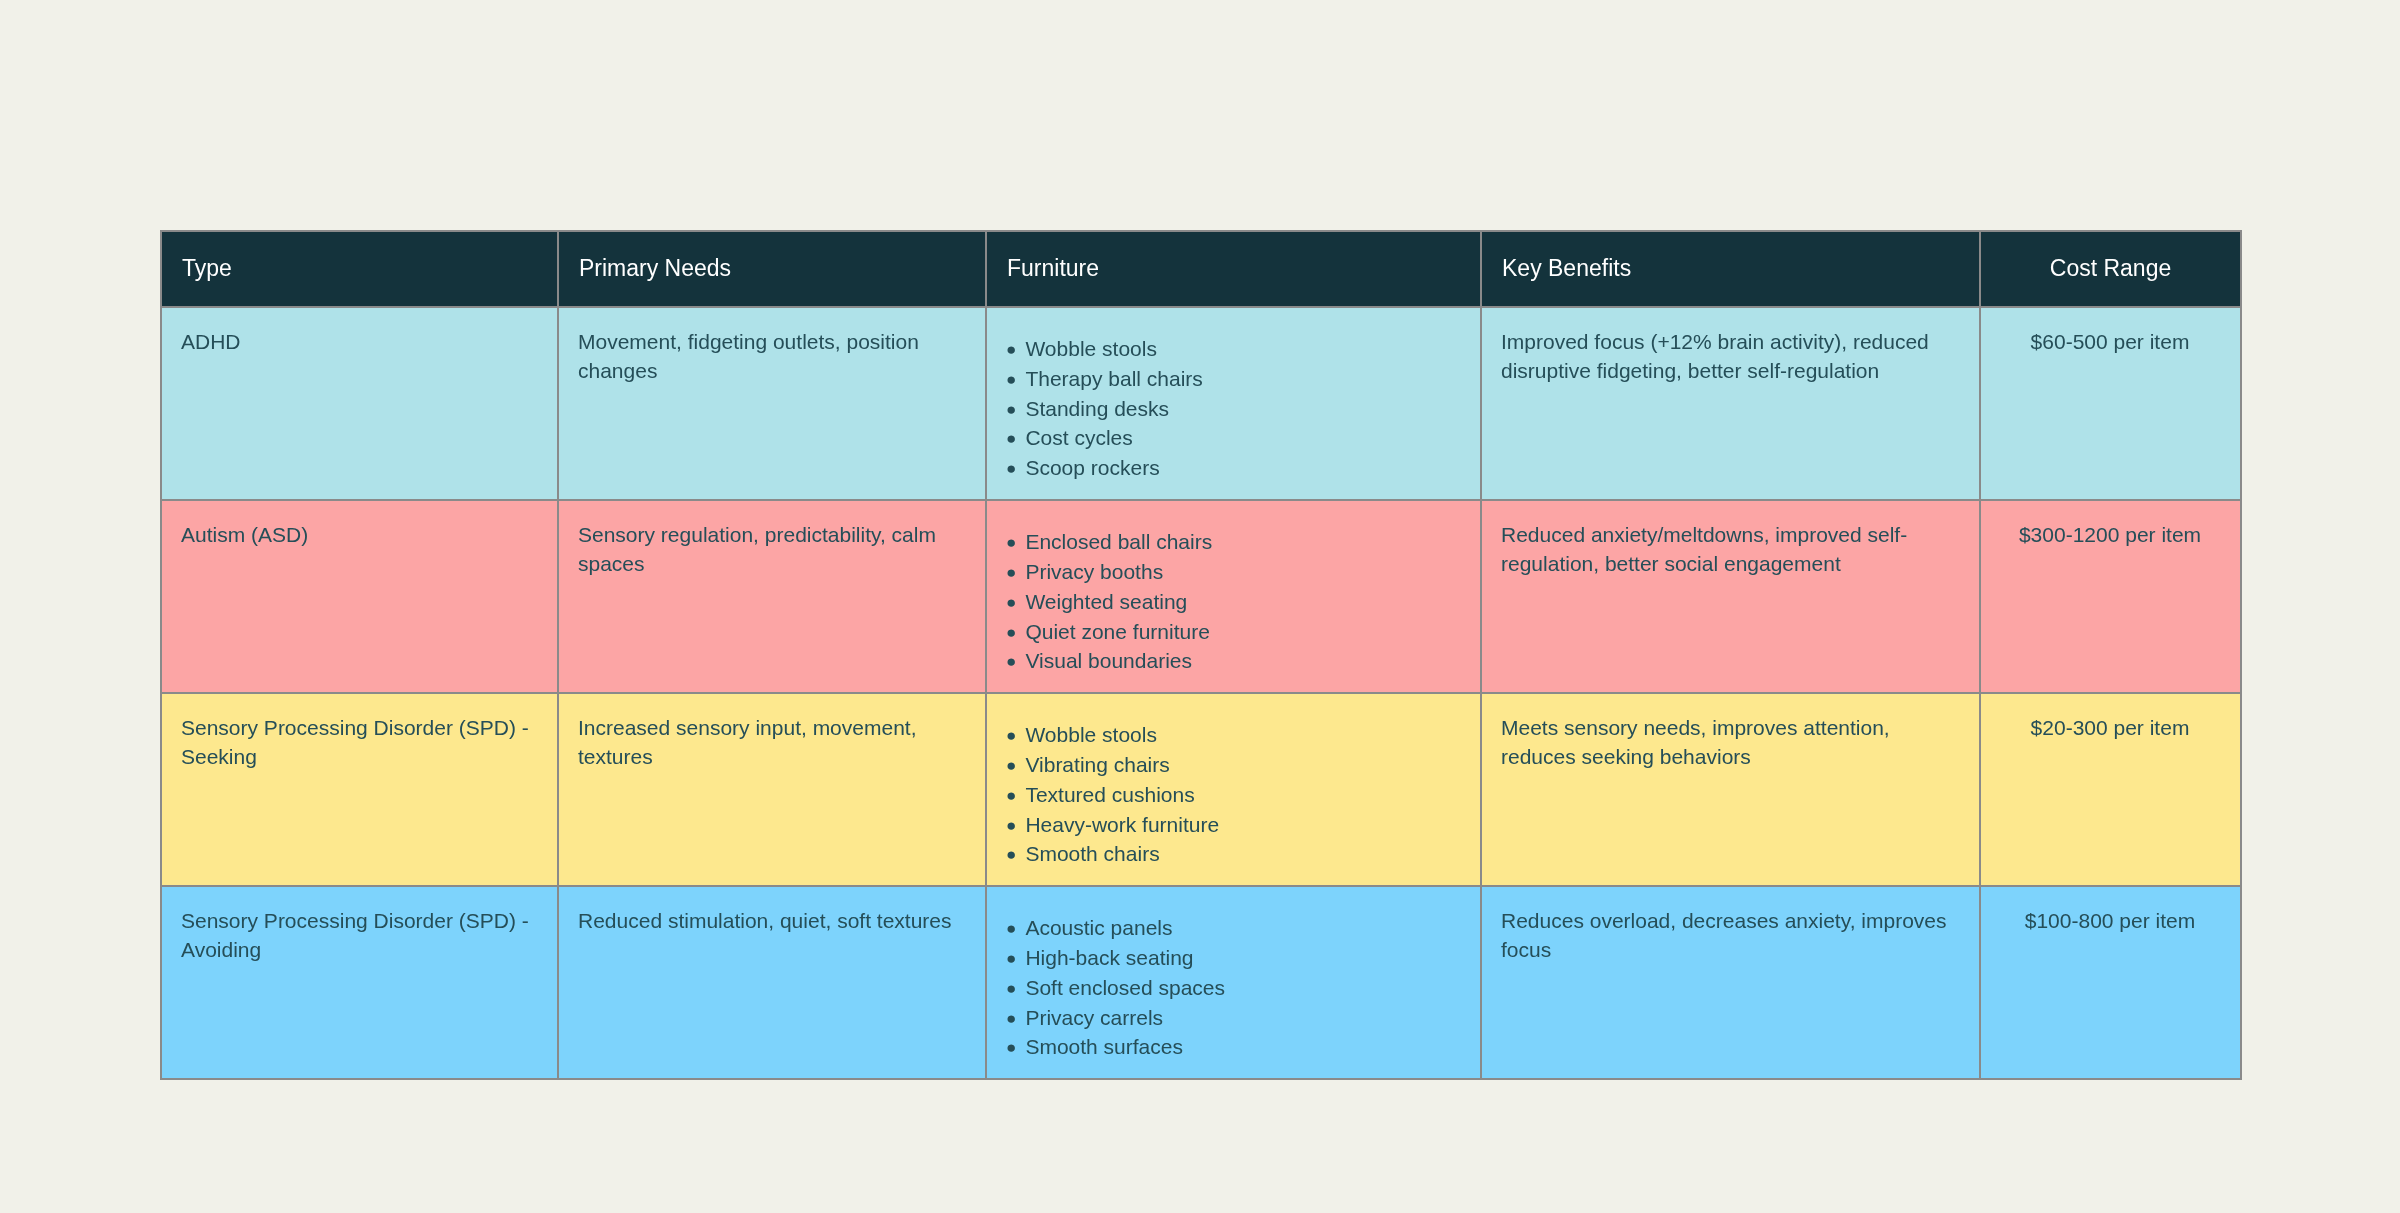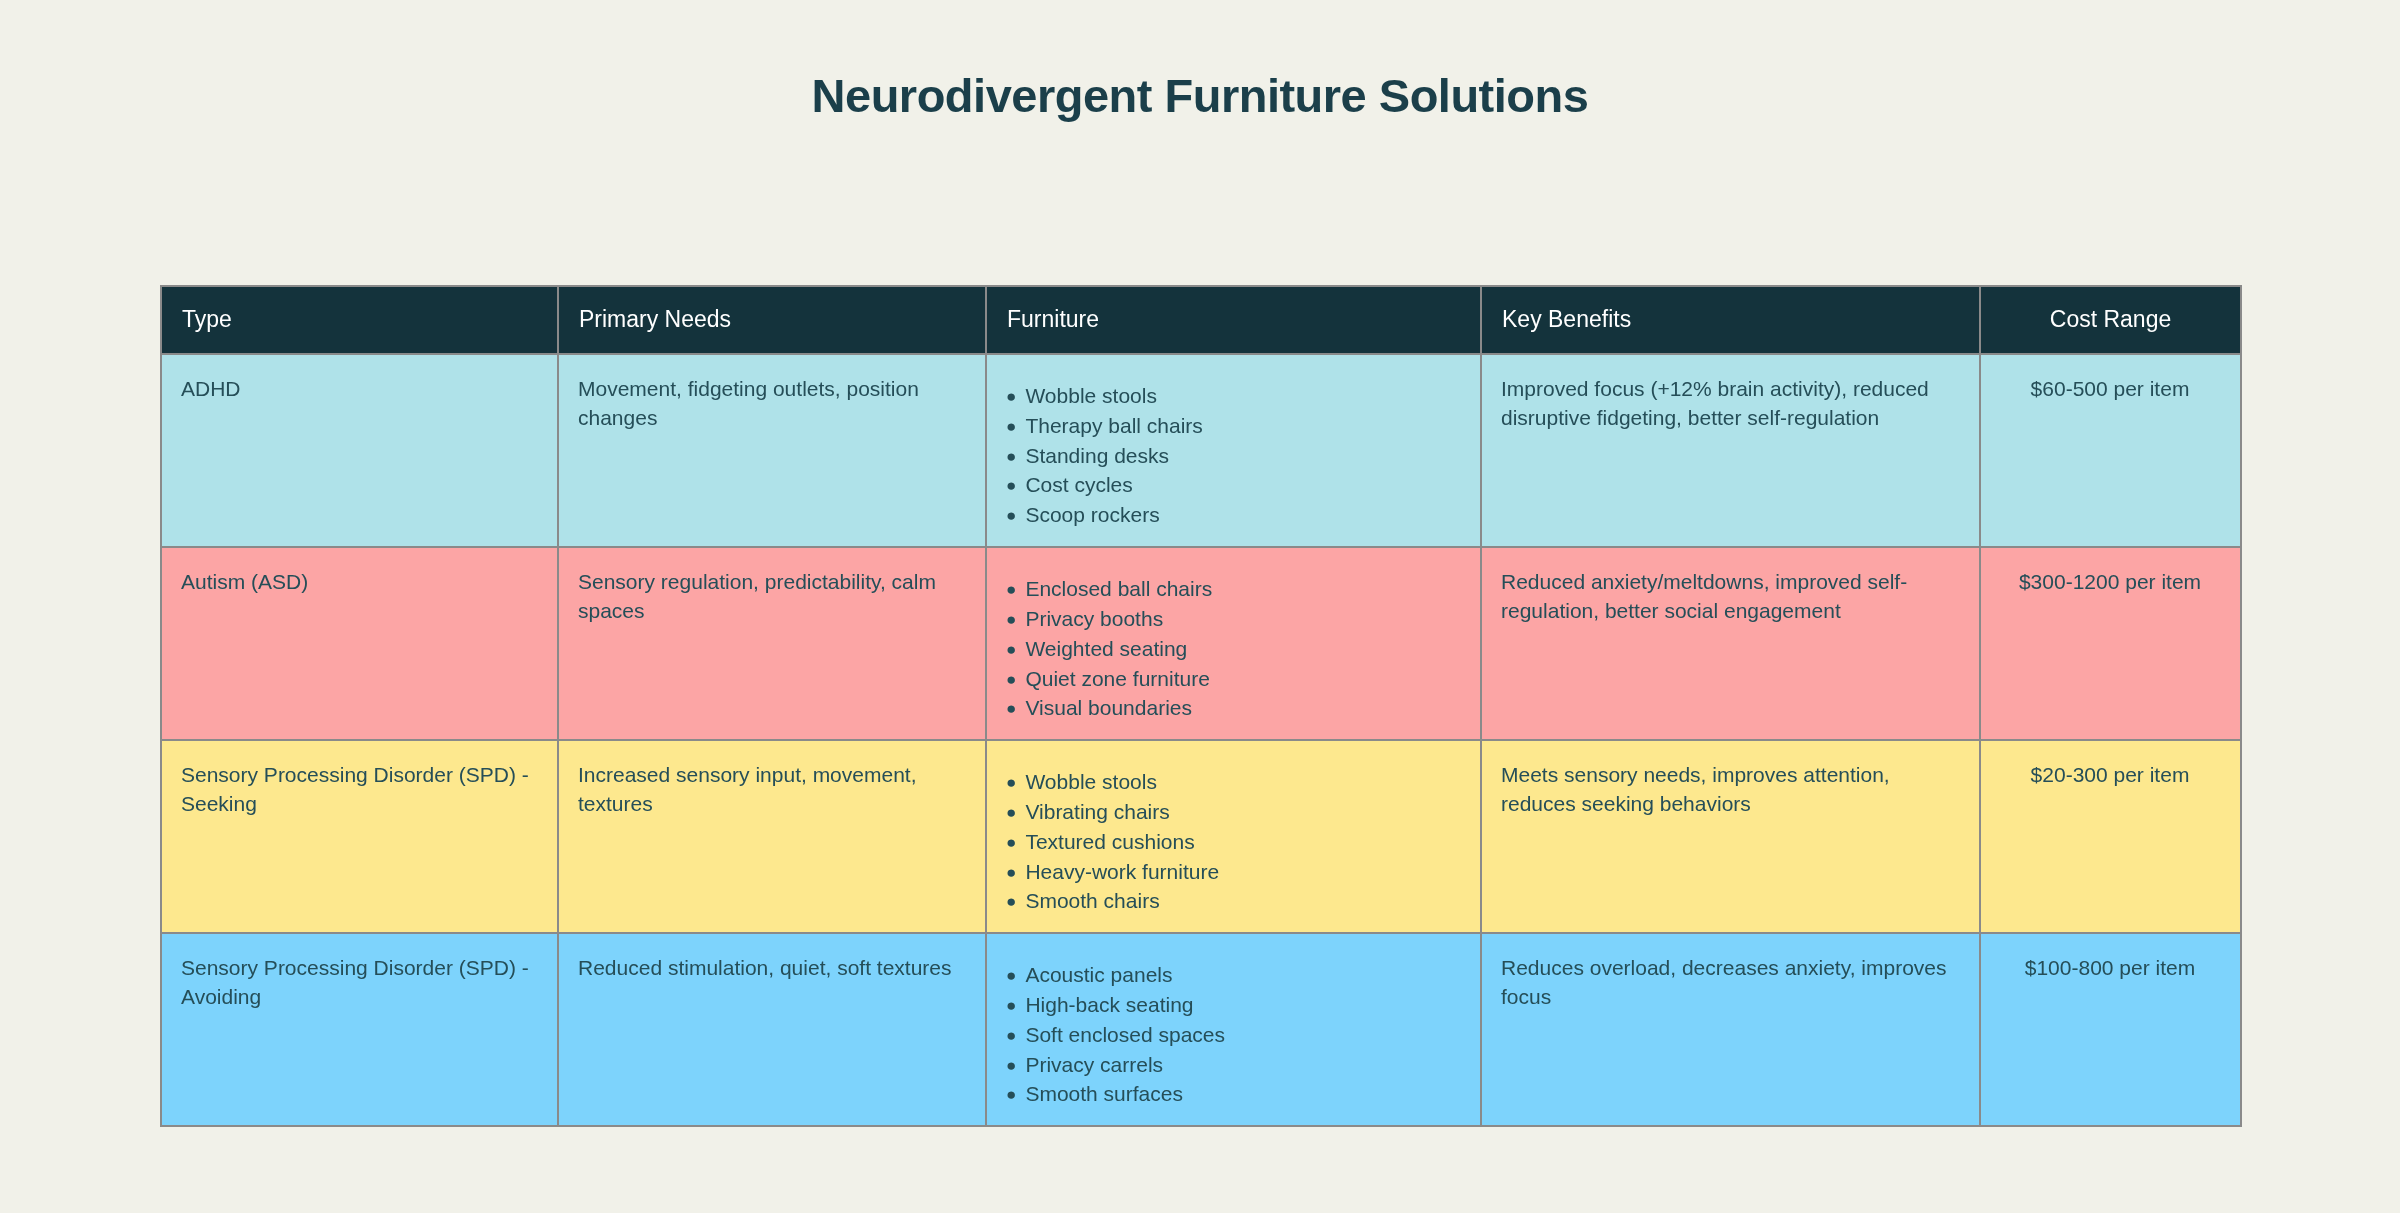--- a/index.html
+++ b/index.html
@@ -29,21 +29,21 @@
     font-size: 21px;
   }
   th, td {
     border: 2px solid #8a8a8a;
     vertical-align: top;
     text-align: left;
     padding: 20px 20px 16px 20px;
     line-height: 1.38;
   }
   thead th {
-    height: 68px;
+    height: 76px;
     background: #14333c;
     color: #ffffff;
     font-weight: 400;
     font-size: 23px;
     vertical-align: middle;
     padding-top: 6px; padding-bottom: 6px;
   }
   thead th.center { text-align: center; }
   tbody td { height: 176px; padding-left: 19px; }
   td.cost-cell { text-align: center; }
@@ -60,21 +60,20 @@
     font-size: 0.82em;
     margin-right: 9px;
     position: relative;
     top: -1px;
   }
 </style>
 </head>
 <body>
 
 <div class="page">
-  <h1 class="page-title">Neurodivergent Furniture Solutions</h1>
 
   <div class="table-wrap">
     <table class="nd-table">
       <colgroup>
         <col style="width:397px">
         <col style="width:428px">
         <col style="width:495px">
         <col style="width:499px">
         <col style="width:261px">
       </colgroup>

